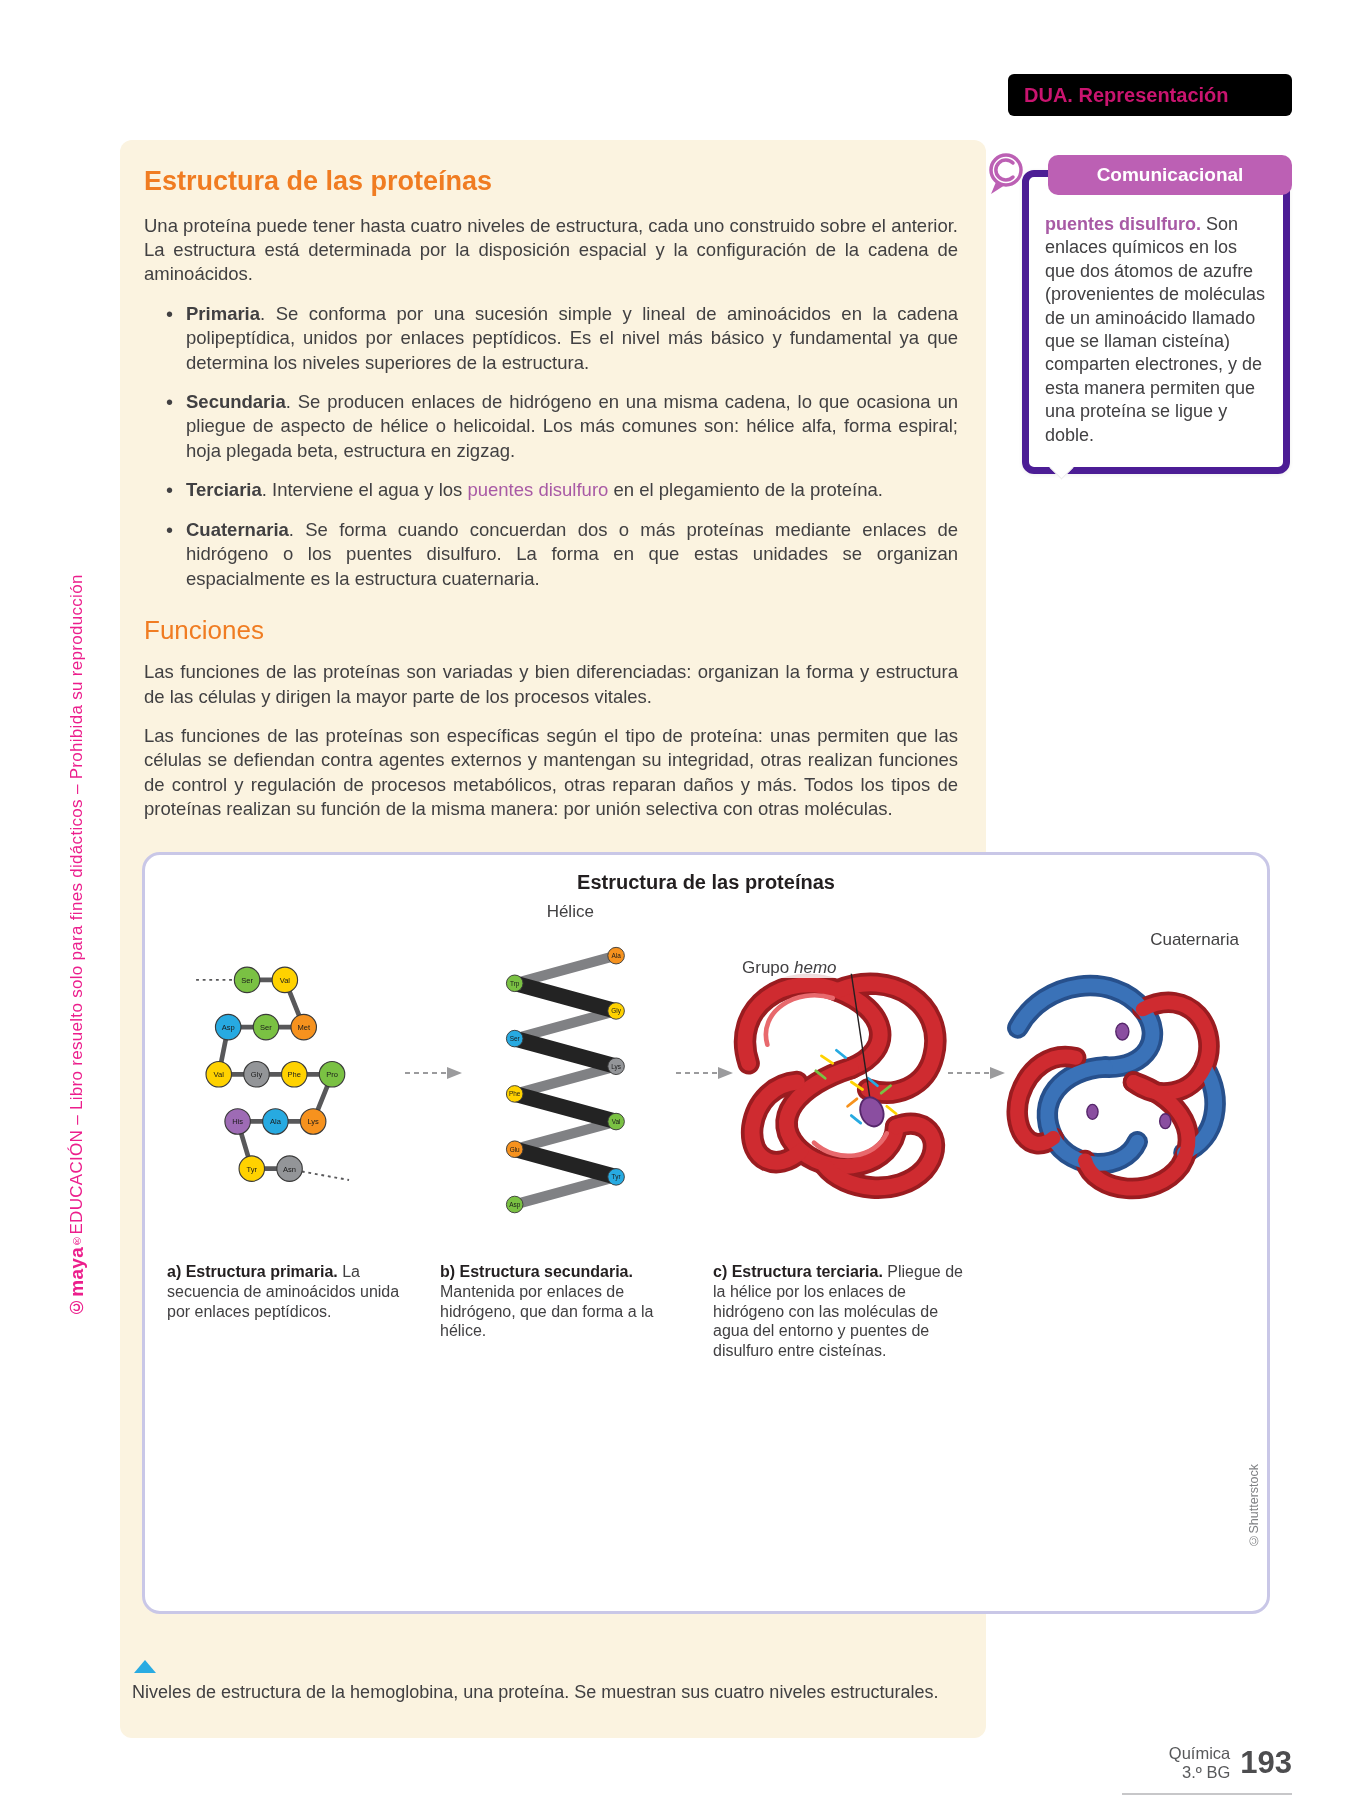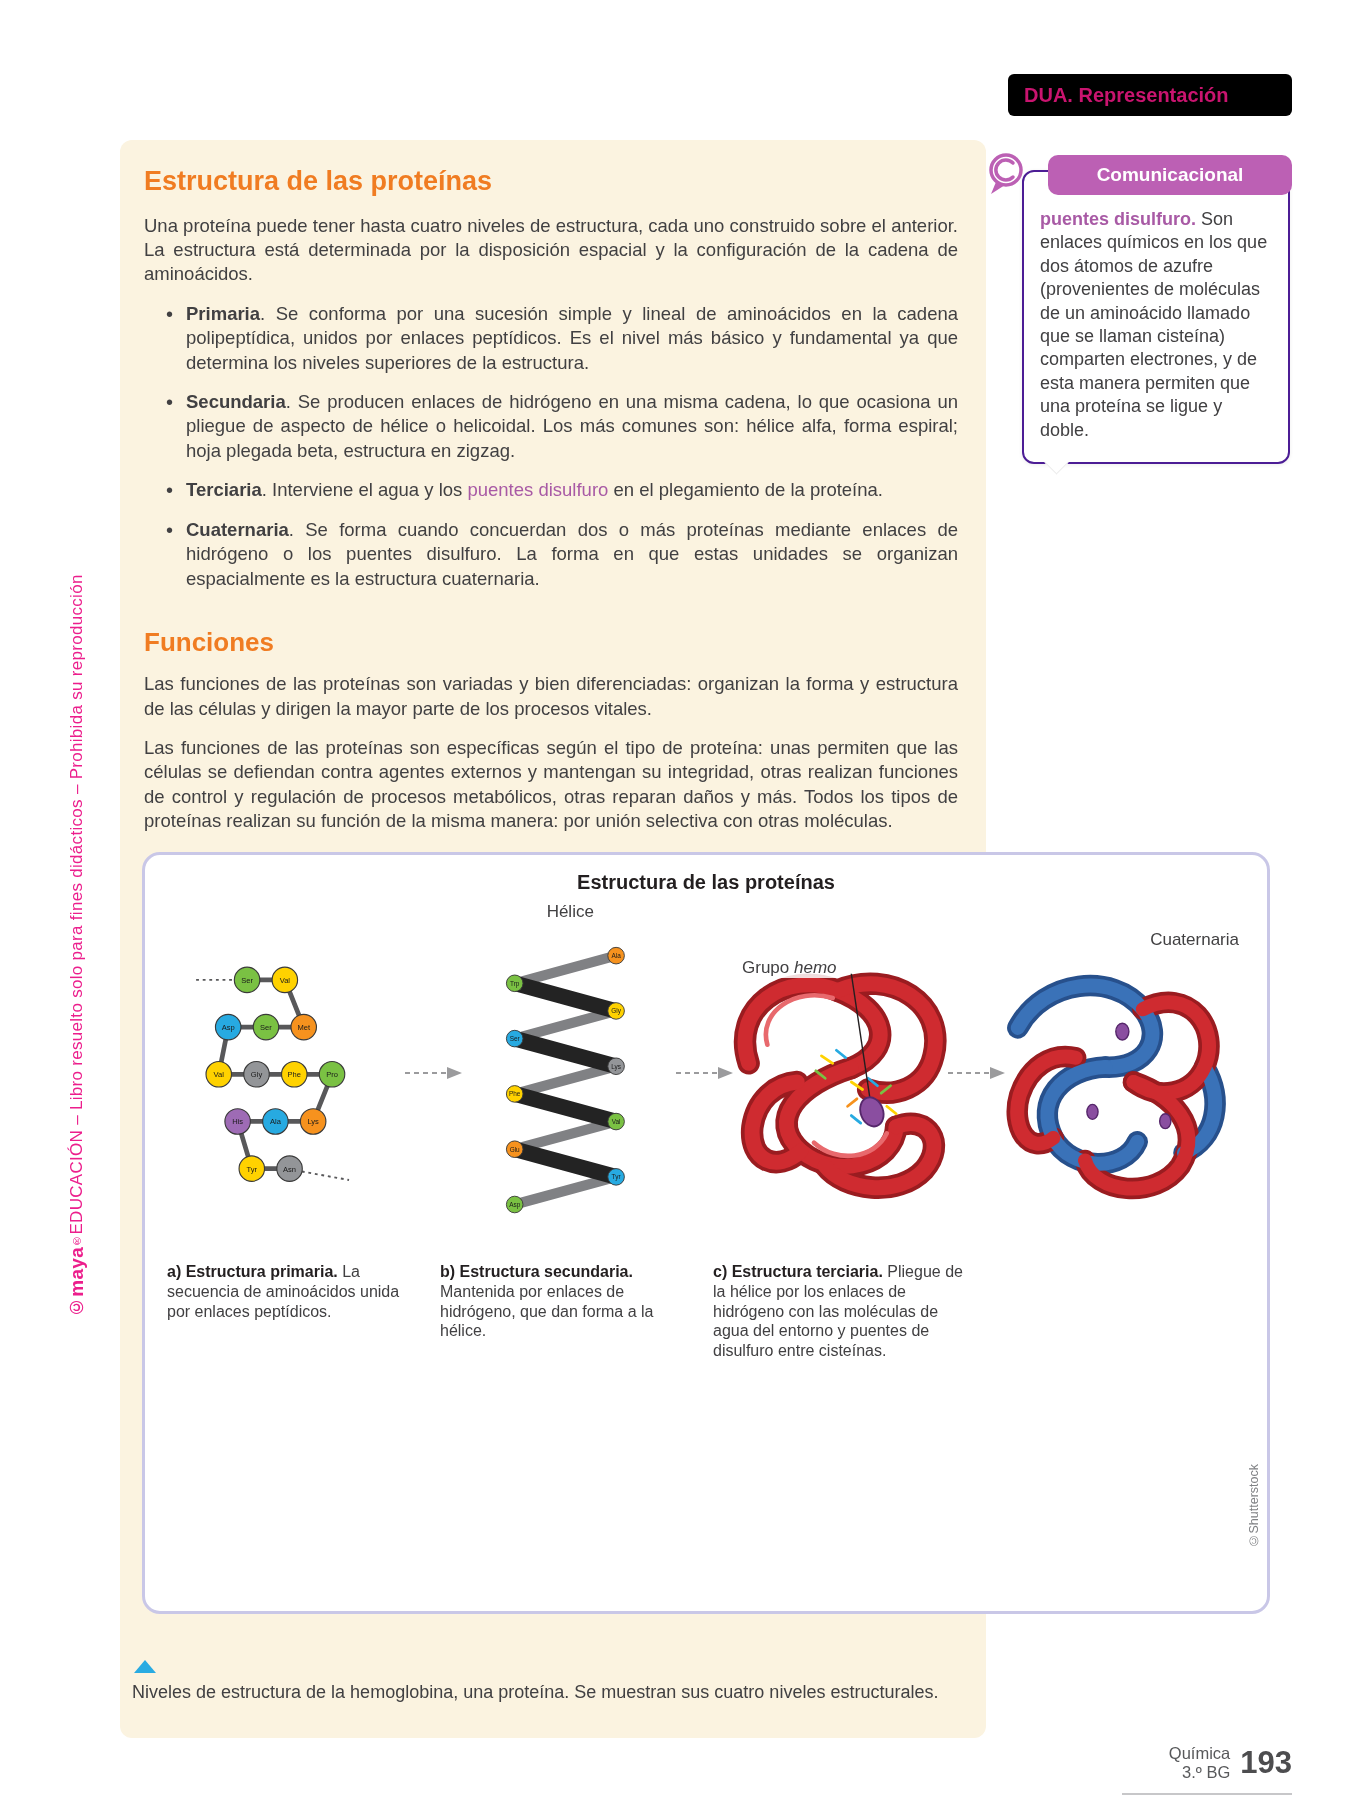--- a/index.html
+++ b/index.html
@@ -23,40 +23,40 @@
     background:#fbf3e0; border-radius:12px;
   }
   .main-content { padding:24px 28px 0 24px; font-size:18.5px; line-height:1.32; text-align:justify; }
   .main-title { margin:0 0 14px 0; font-size:27px; font-weight:bold; color:#f07c22; text-align:left; }
   .para { margin:0 0 15px 0; }
   .bullets { list-style:none; margin:4px 0 6px 0; padding:0 0 0 20px; }
   .bullets li { position:relative; padding-left:22px; margin:12px 0 15px 0; }
   .bullets li::before { content:"\2022"; position:absolute; left:2px; top:-1px; color:#414042; font-size:20px; }
   .term { font-weight:bold; }
   .purple-term { color:#a85aa5; }
-  .section-title { margin:34px 0 13px 0; font-size:26px; font-weight:bold; color:#f07c22; text-align:left; }
+  .section-title { margin:22px 0 13px 0; font-size:26px; font-weight:normal; color:#f07c22; text-align:left; }
 
   
   .dua-bar {
     position:absolute; left:1008px; top:74px; width:284px; height:42px;
     background:#000000; border-radius:6px; display:flex; align-items:center; padding-left:16px; box-sizing:border-box;
     color:#c9146f; font-size:20px;
   }
   .dua-bar .dua-strong { font-weight:800; }
   .dua-bar .dua-rest { font-weight:700; }
 
   
   .badge-row { position:absolute; left:984px; top:150px; width:308px; display:flex; align-items:center; gap:20px; z-index:3; }
   .badge-pill {
     flex:1; height:40px; background:#bc60b4; border-radius:10px; color:#ffffff;
     font-weight:bold; font-size:19px; display:flex; align-items:center; justify-content:center;
   }
   .note-card {
     position:absolute; left:1022px; top:170px; width:268px; z-index:2;
-    background:#ffffff; border:2px solid #4c1d95; border-radius:12px;
+    background:#ffffff; border:7px solid #4c1d95; border-radius:12px;
     box-shadow:0 1px 4px rgba(0,0,0,0.07);
     padding:36px 14px 20px 16px; box-sizing:border-box;
     font-size:18px; line-height:1.3; color:#414042;
   }
   .note-card::after {
     content:""; position:absolute; left:24px; bottom:-9px; width:16px; height:16px;
     background:#ffffff; border-right:1px solid #ececec; border-bottom:1px solid #ececec;
     transform:rotate(45deg);
   }
 

